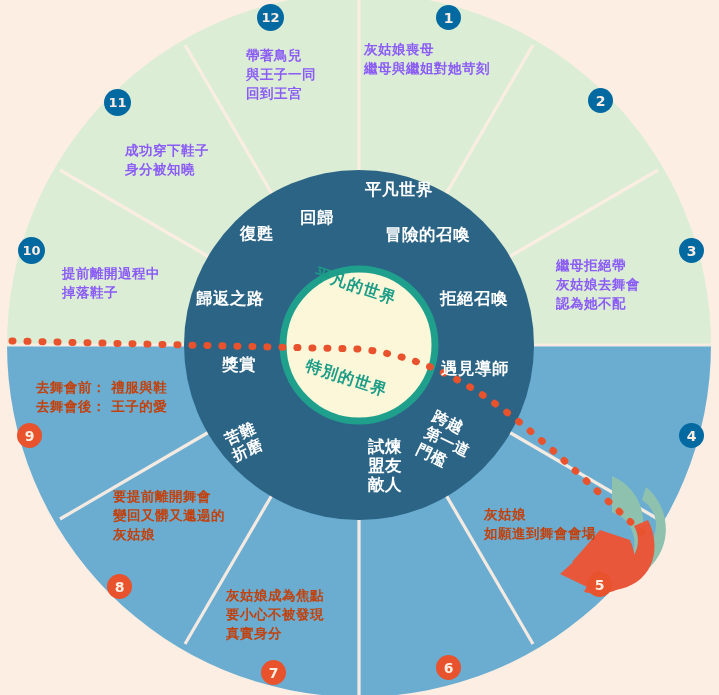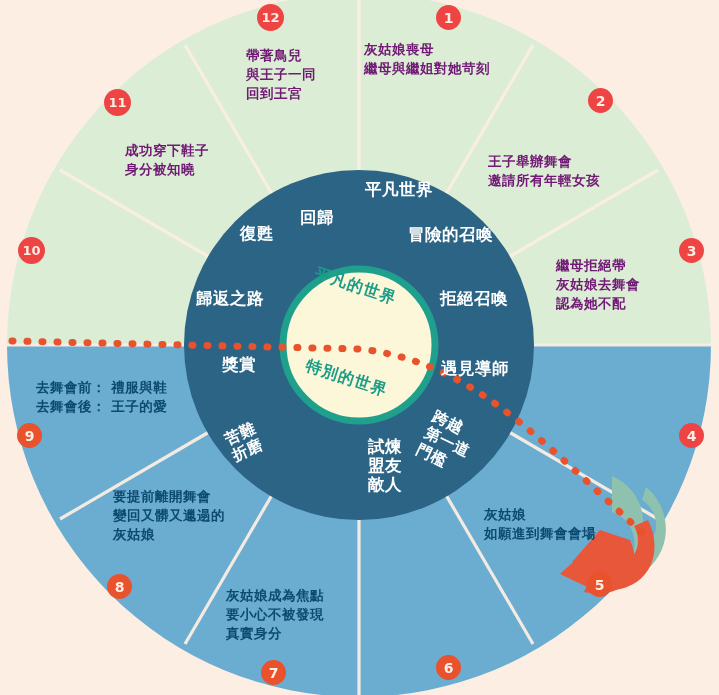--- a/index.html
+++ b/index.html
@@ -15,34 +15,34 @@
 
   
   .outer-txt{
     position:absolute;
     font-size:13.5px;
     font-weight:bold;
     line-height:1.42;
     white-space:pre-line;
     letter-spacing:.5px;
   }
-  .outer-green{color:#701a75;}
-  .outer-blue{color:#0c4a6e;}
+  .outer-green{color:#8b5cf6;}
+  .outer-blue{color:#c2410c;}
 
   
   .badge{
     position:absolute;
     width:25px;height:25px;border-radius:50%;
     color:#FCEEE3;
     font-size:14px;font-weight:bold;
     display:flex;align-items:center;justify-content:center;
     line-height:1;
   }
   .badge.wide{width:27px;height:27px;font-size:13px;}
-  .badge-teal{background:#ef4444;}
+  .badge-teal{background:#0369a1;}
   .badge-orange{background:#E8522C;}
 
   
   .inner-txt{
     position:absolute;
     color:#FFFFFF;
     font-weight:bold;
     font-size:16.5px;
     line-height:1.12;
     white-space:pre-line;
@@ -115,53 +115,53 @@
   </svg>
 
   <svg class="layer" viewBox="0 0 719 695">
     <path d="M12,341 L360,349 C470,362 530,430 648,538" fill="none" stroke="#E8522C" stroke-width="7" stroke-linecap="round" stroke-dasharray="1 14"></path>
   </svg>
 
   <div class="center-txt" style="left:313px;top:276px;transform:rotate(18deg);">平凡的世界</div>
   <div class="center-txt" style="left:304px;top:368px;transform:rotate(18deg);">特別的世界</div>
 
   <div class="inner-txt" style="left:365px;top:181px;">平凡世界</div>
-  <div class="inner-txt" style="left:408px;top:226px;">冒險的召喚</div>
+  <div class="inner-txt" style="left:385px;top:226px;">冒險的召喚</div>
   <div class="inner-txt" style="left:440px;top:290px;">拒絕召喚</div>
   <div class="inner-txt" style="left:441px;top:360px;">遇見導師</div>
   <div class="inner-txt sm" style="left:423px;top:415px;transform:rotate(26deg);text-align:left;line-height:1.18;">跨越
 第一道
 門檻</div>
   <div class="inner-txt" style="left:368px;top:437px;line-height:1.16;">試煉
 盟友
 敵人</div>
   <div class="inner-txt sm" style="left:228px;top:424px;transform:rotate(-24deg);line-height:1.18;">苦難
 折磨</div>
   <div class="inner-txt" style="left:222px;top:356px;">獎賞</div>
   <div class="inner-txt" style="left:196px;top:290px;">歸返之路</div>
   <div class="inner-txt" style="left:240px;top:225px;">復甦</div>
   <div class="inner-txt" style="left:300px;top:181px;margin-top:28px;">回歸</div>
 
   <div class="outer-txt outer-green" style="left:364px;top:40px;">灰姑娘喪母
 繼母與繼姐對她苛刻</div>
-  <div class="outer-txt outer-green" style="left:488px;top:152px;">王子舉辦舞會
-邀請所有年輕女孩</div>
   <div class="outer-txt outer-green" style="left:556px;top:256px;">繼母拒絕帶
 灰姑娘去舞會
 認為她不配</div>
   <div class="outer-txt outer-blue" style="left:484px;top:505px;">灰姑娘
 如願進到舞會會場</div>
   <div class="outer-txt outer-blue" style="left:226px;top:586px;">灰姑娘成為焦點
 要小心不被發現
 真實身分</div>
   <div class="outer-txt outer-blue" style="left:113px;top:487px;">要提前離開舞會
 變回又髒又邋遢的
 灰姑娘</div>
   <div class="outer-txt outer-blue" style="left:36px;top:378px;">去舞會前： 禮服與鞋
 去舞會後： 王子的愛</div>
+  <div class="outer-txt outer-green" style="left:62px;top:264px;">提前離開過程中
+掉落鞋子</div>
   <div class="outer-txt outer-green" style="left:125px;top:141px;">成功穿下鞋子
 身分被知曉</div>
   <div class="outer-txt outer-green" style="left:246px;top:46px;">帶著鳥兒
 與王子一同
 回到王宮</div>
 
   <div class="badge badge-teal" style="left:436px;top:5px;">1</div>
   <div class="badge badge-teal" style="left:588px;top:88px;">2</div>
   <div class="badge badge-teal" style="left:679px;top:238px;">3</div>
   <div class="badge badge-teal" style="left:679px;top:423px;">4</div>

